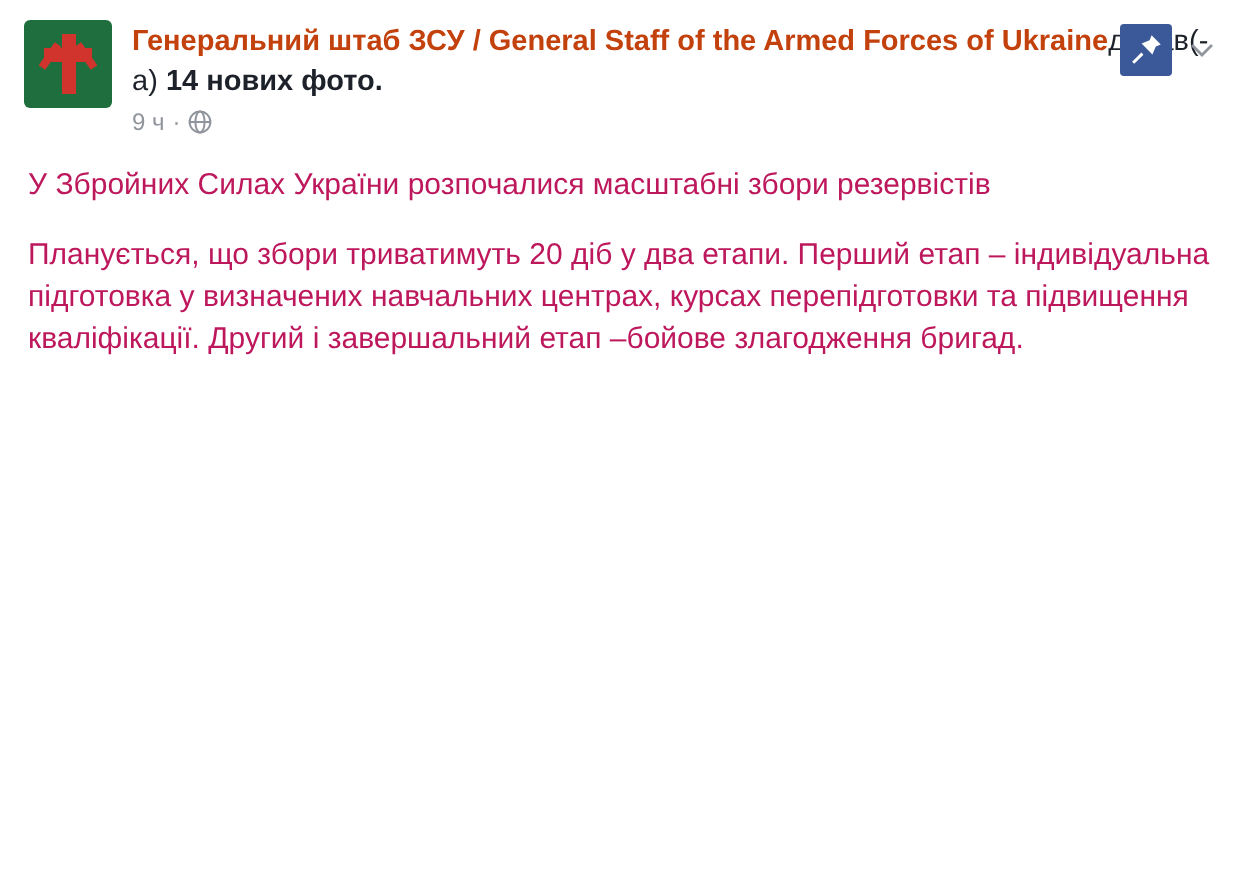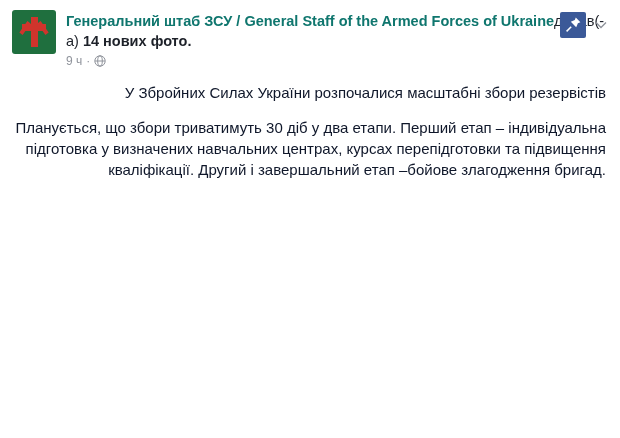--- a/index.html
+++ b/index.html
@@ -71,21 +71,21 @@
     flex: 1 1 auto;
     min-width: 0;
     padding-top: 1px;
   }
   .header-line {
     font-size: 14.5px;
     line-height: 20px;
     color: #1d2129;
   }
   .page-name {
-    color: #0f766e;
+    color: #c2410c;
     font-weight: bold;
     text-decoration: none;
     cursor: pointer;
   }
   .added-text { color: #1d2129; font-weight: normal; }
   .photo-count { color: #1d2129; font-weight: bold; }
   .meta-line {
     display: flex;
     align-items: center;
     font-size: 12px;
@@ -130,24 +130,23 @@
   }
   .chevron svg { position: absolute; top: 3px; left: 2px; }
   
   .post-body {
     padding: 14px 14px 0 14px;
     box-sizing: border-box;
   }
   .para {
     font-size: 15px;
     line-height: 21px;
-    color: #0f172a;
+    color: #be185d;
     margin: 0 0 14px 0;
     word-wrap: break-word;
-    text-align: right;
   }
   .para:first-child { margin-top: 0; }
 </style>
 </head>
 <body>
 
 <div class="post">
 
   <div class="post-header">
 
@@ -185,16 +184,16 @@
     </div>
     <div class="chevron">
       <svg width="14" height="12" viewBox="0 0 14 12">
         <path d="M2 3.5 L7 8.5 L12 3.5" fill="none" stroke="#90949c" stroke-width="1.4"></path>
       </svg>
     </div>
   </div>
 
   <div class="post-body">
     <p class="para">У Збройних Силах України розпочалися масштабні збори резервістів</p>
-    <p class="para">Планується, що збори триватимуть 30 діб у два етапи. Перший етап – індивідуальна підготовка у визначених навчальних центрах, курсах перепідготовки та підвищення кваліфікації. Другий і завершальний етап –бойове злагодження бригад.</p>
+    <p class="para">Планується, що збори триватимуть 20 діб у два етапи. Перший етап – індивідуальна підготовка у визначених навчальних центрах, курсах перепідготовки та підвищення кваліфікації. Другий і завершальний етап –бойове злагодження бригад.</p>
   </div>
 
 </div>
 
 </body></html>

